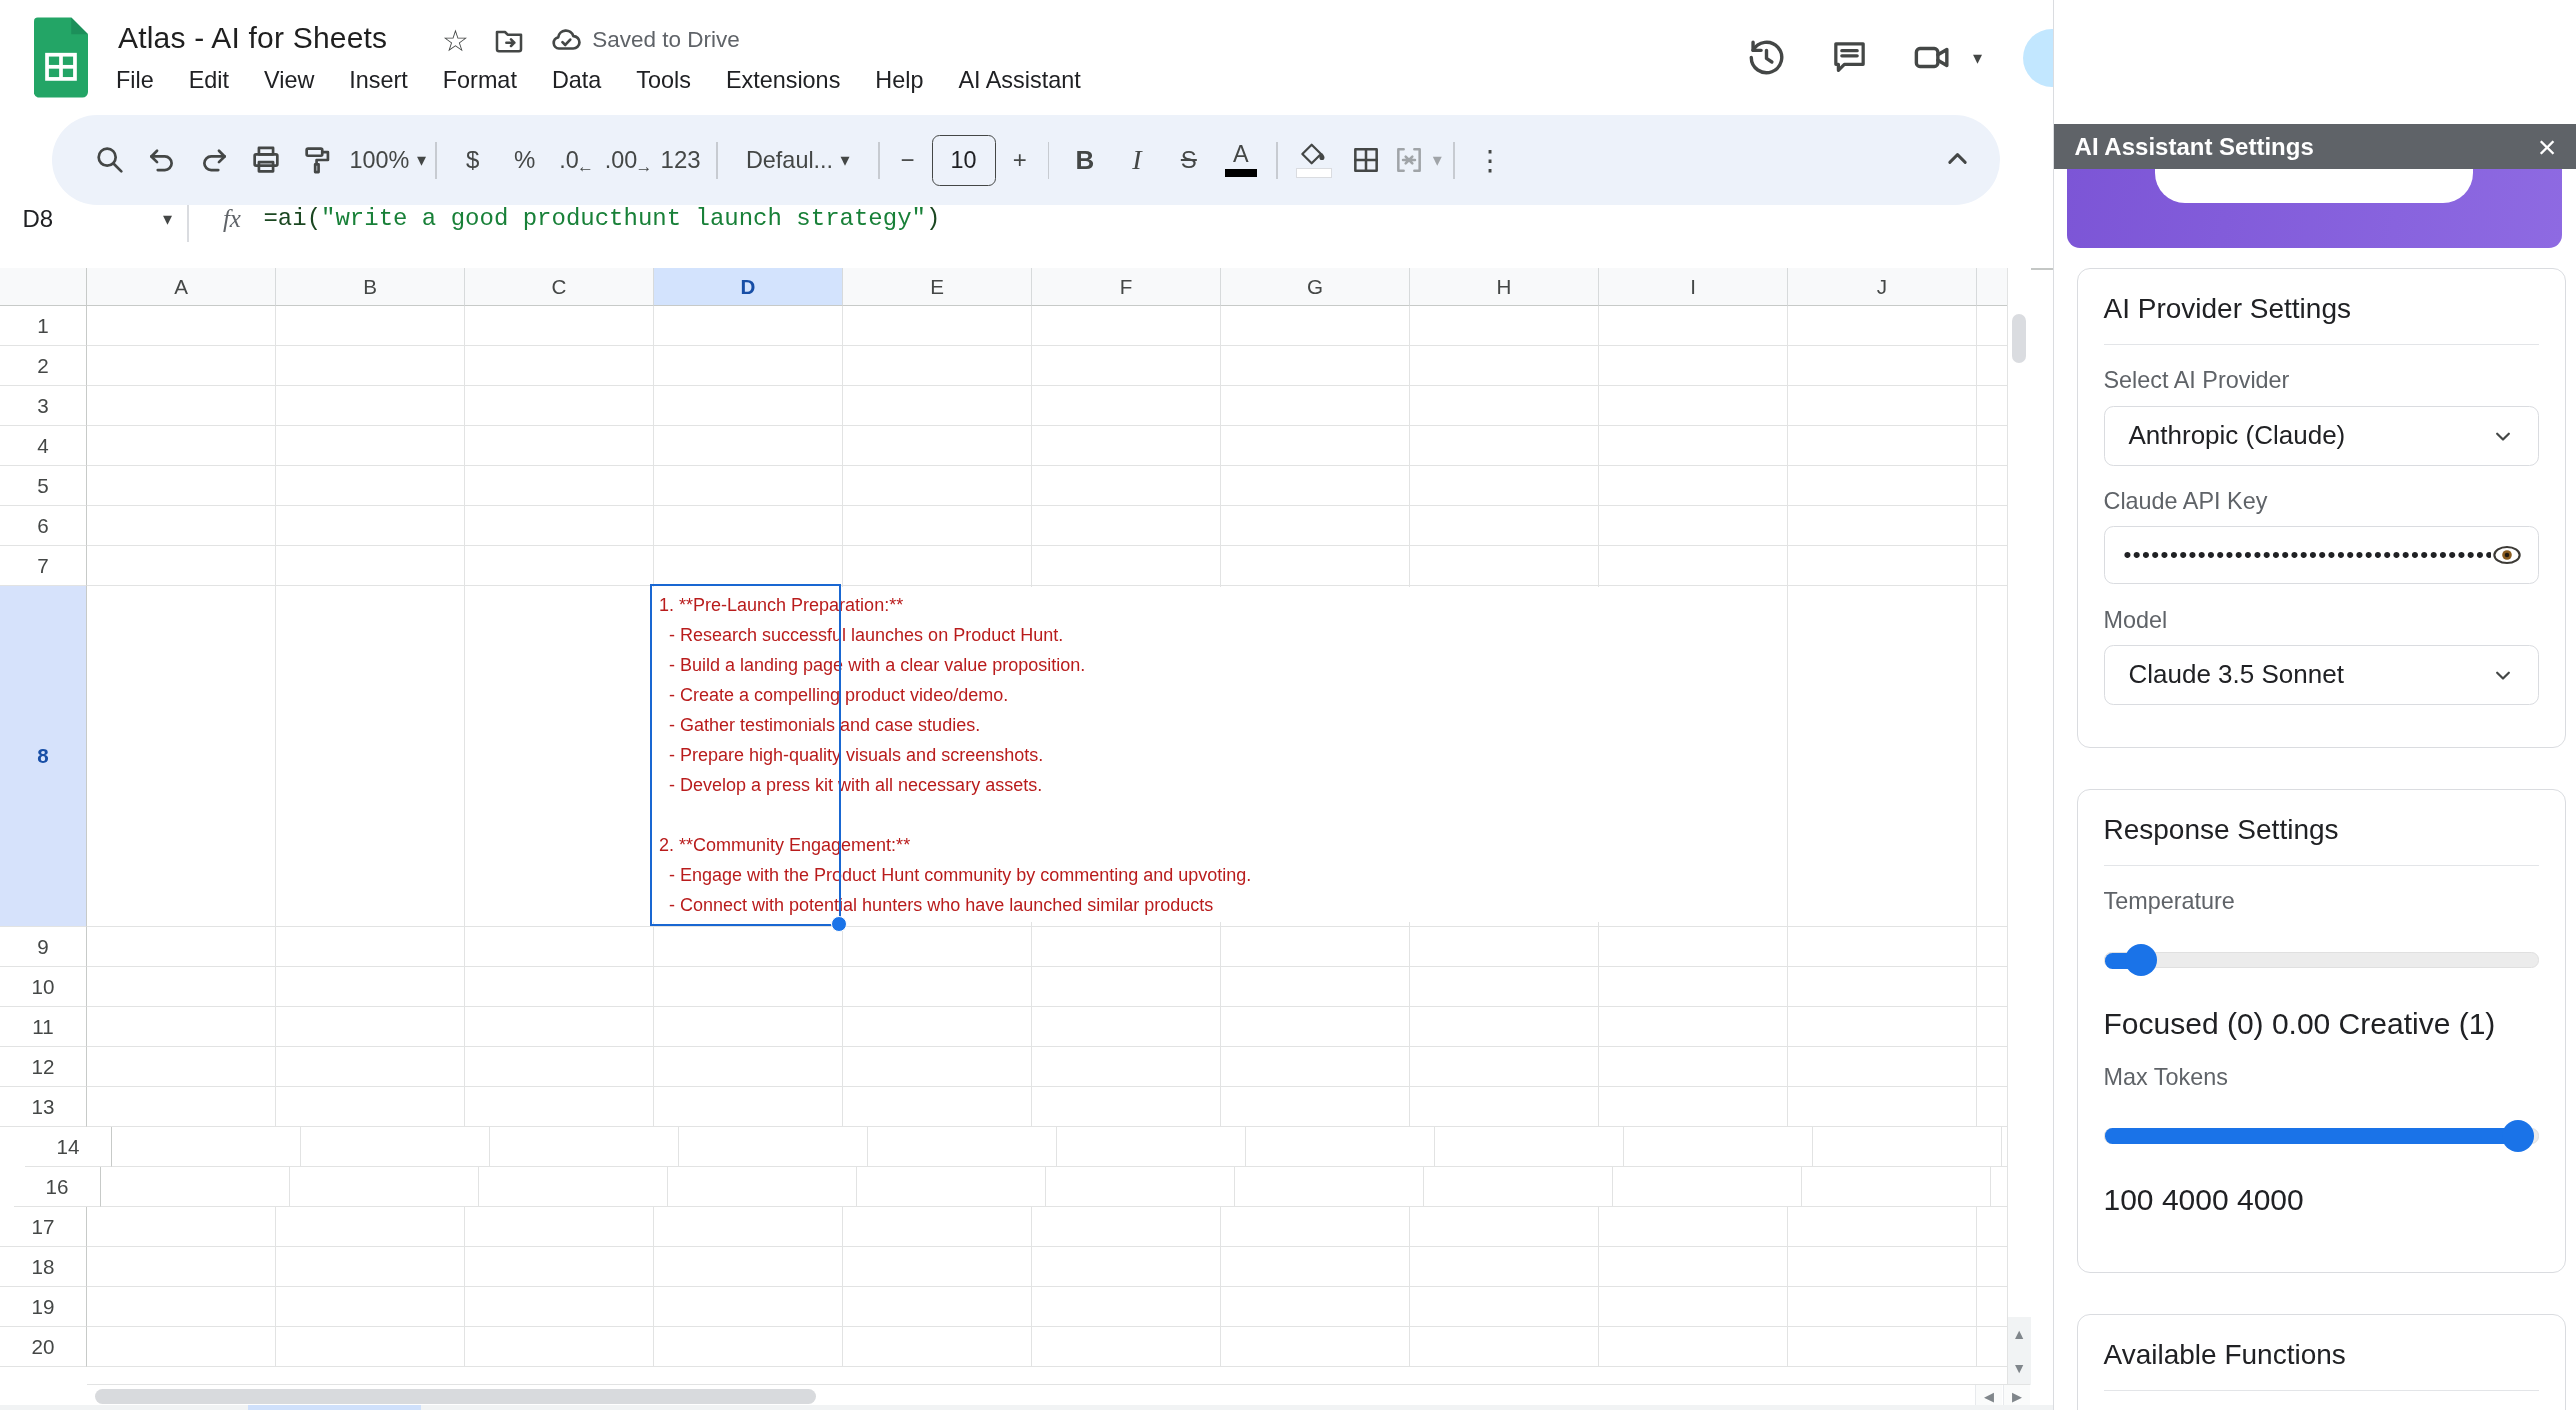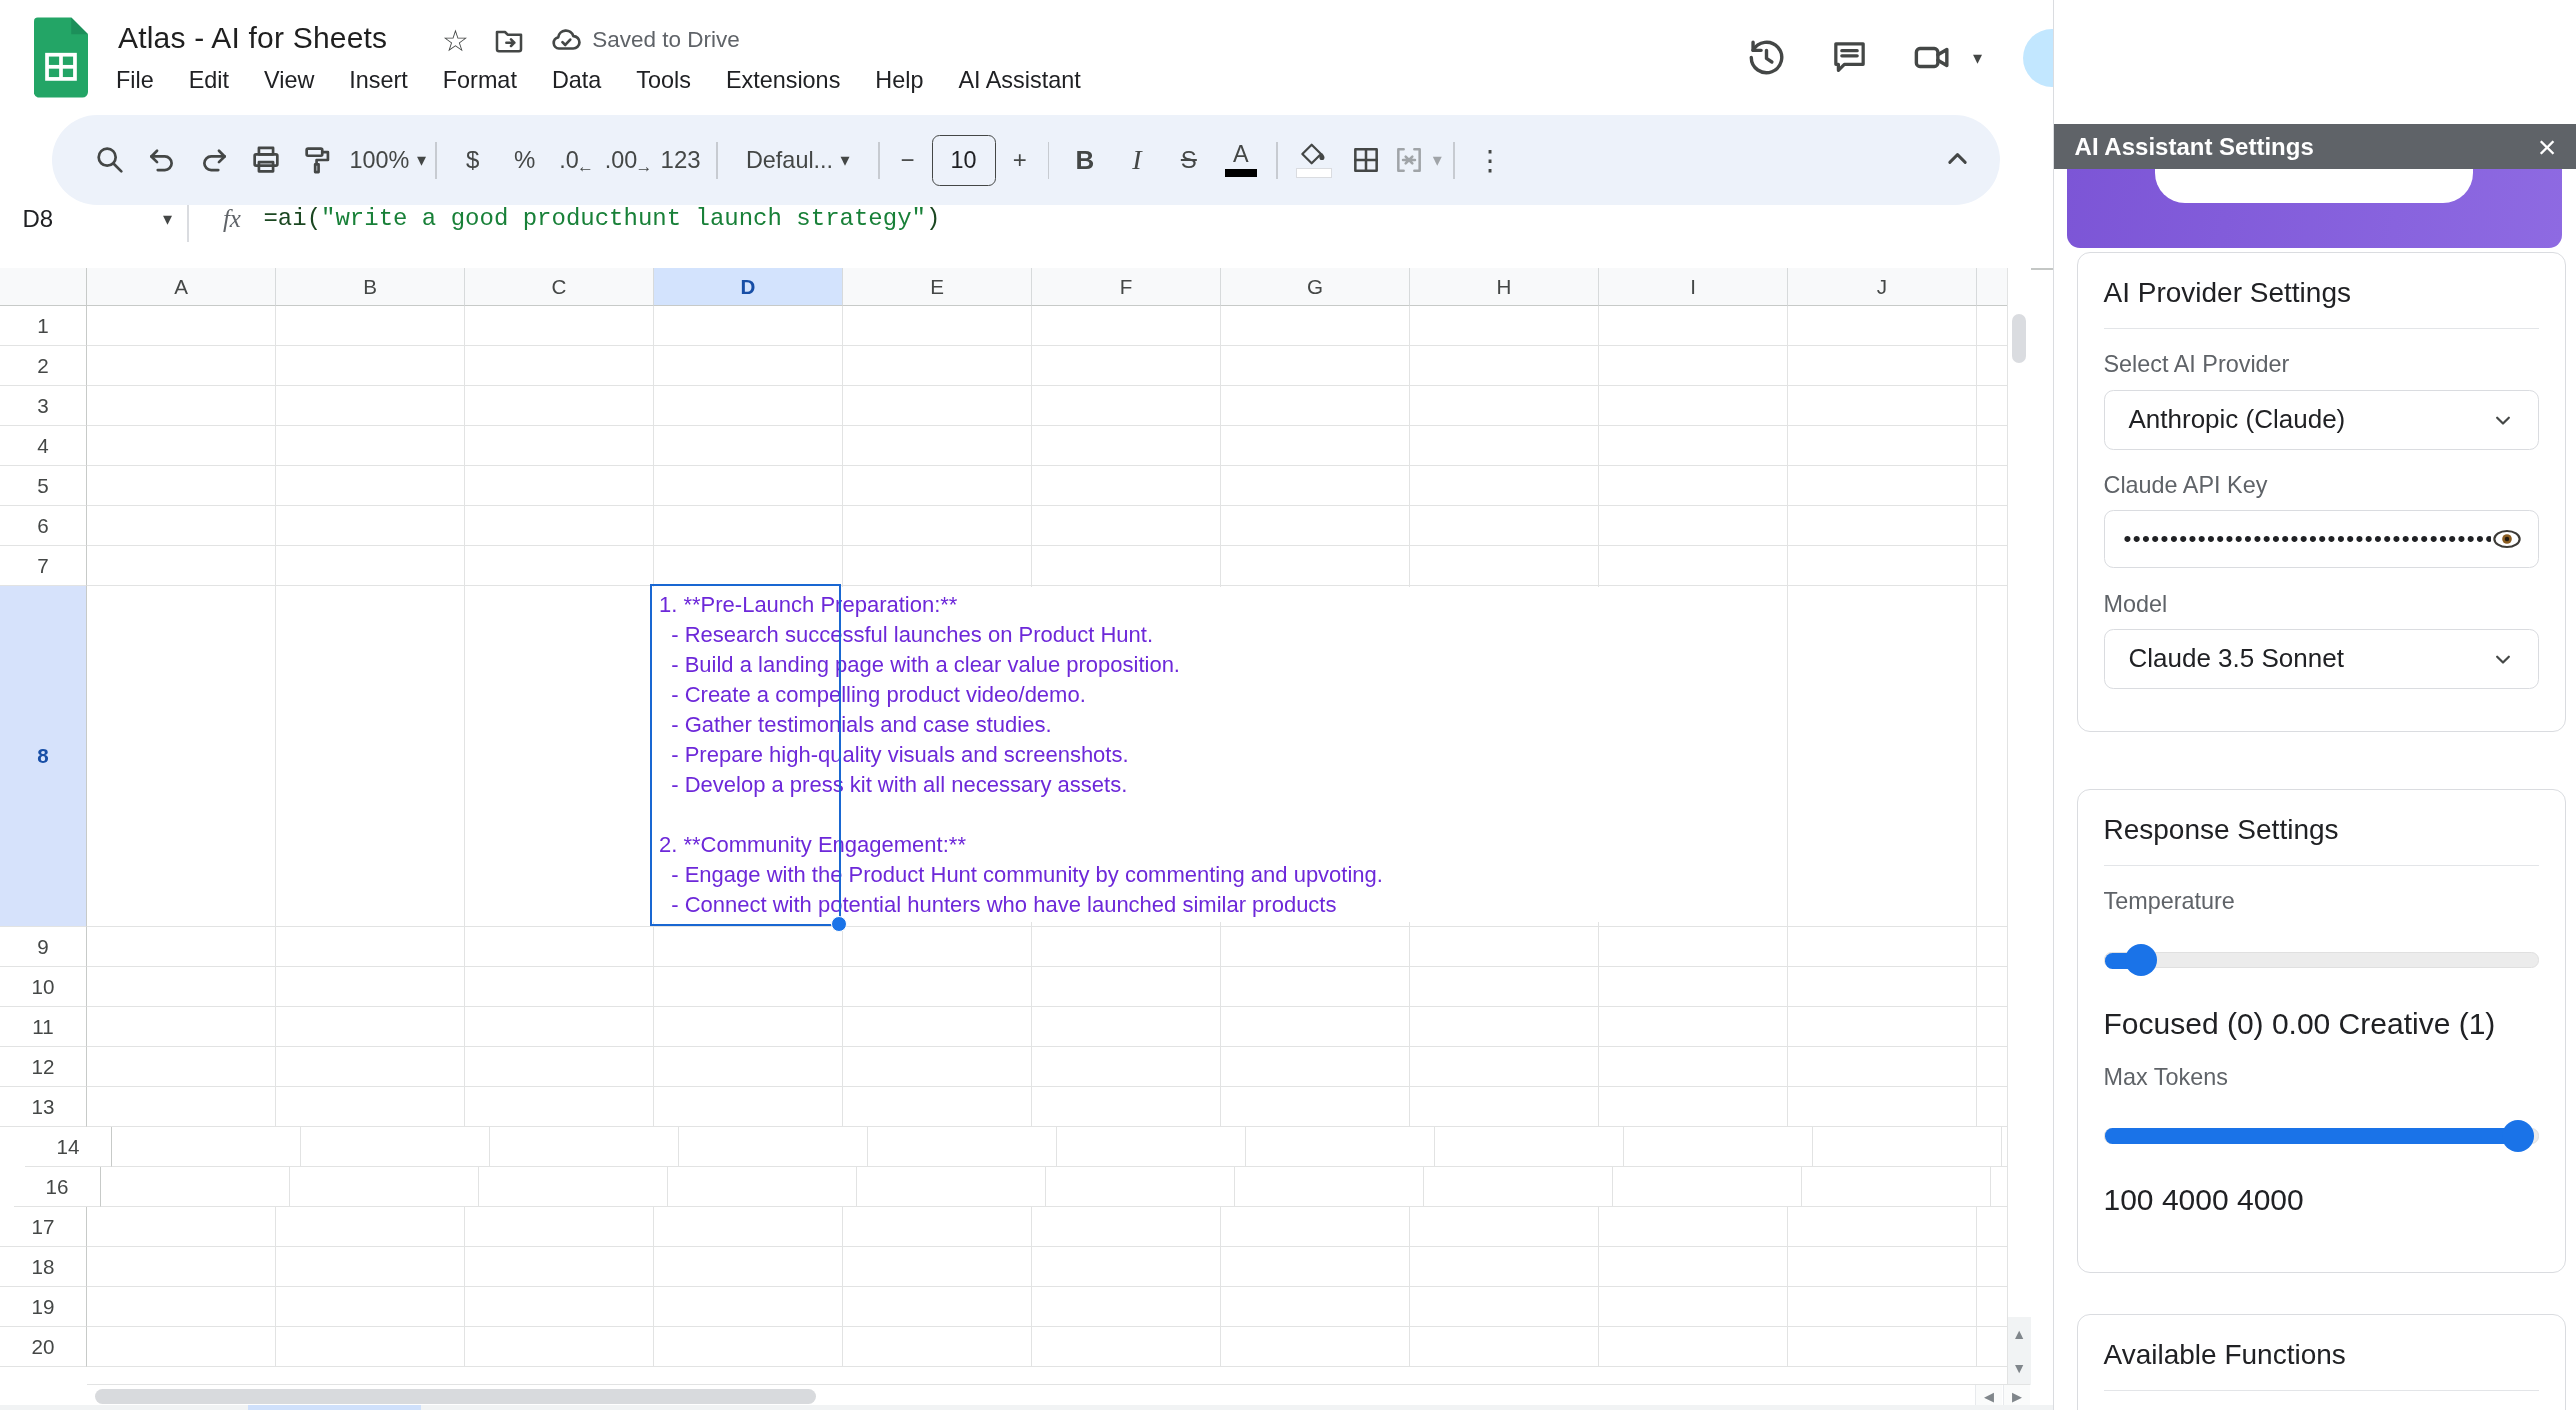--- a/index.html
+++ b/index.html
@@ -60,21 +60,21 @@
         background:#f8f9fa;display:flex;align-items:center;justify-content:center;font-size:20.6px;color:#444746;flex:none;}
   .colh.sel{background:#d3e3fd;color:#174ea6;font-weight:700;}
   .colh.partial{width:33px;}
   .grow{display:flex;box-sizing:border-box;}
   .rowh{width:87px;box-sizing:border-box;background:#fff;border-right:1.9px solid #c7cac8;border-bottom:0.9px solid #e2e3e3;
         display:flex;align-items:center;justify-content:center;font-size:20.6px;color:#444746;flex:none;}
   .rowh.sel{background:#d6e2fb;color:#174ea6;font-weight:700;}
   .gcell{width:189px;box-sizing:border-box;border-right:0.9px solid #e2e3e3;border-bottom:0.9px solid #e2e3e3;background:#fff;flex:none;}
   .gcell.partial{width:33px;}
   #overflow-mask{left:652px;top:587px;width:1129px;height:335px;background:#fff;z-index:2;}
-  #cell-text{left:659px;top:590px;z-index:3;font-size:22px;line-height:30px;color:#6d28d9;white-space:pre;}
+  #cell-text{left:659px;top:590px;z-index:3;font-size:18px;line-height:30px;color:#b91c1c;white-space:pre;}
   #selection{left:650px;top:584px;width:191px;height:342px;border:2.3px solid #1967d2;box-sizing:border-box;z-index:4;}
   #fill-handle{position:absolute;right:-8.4px;bottom:-8.4px;width:14px;height:14px;border-radius:50%;background:#1a73e8;border:1.9px solid #fff;}
 
   
   #vscroll{left:2007px;top:268px;width:22.5px;height:1117px;background:#fff;border-left:0.9px solid #e2e3e3;z-index:5;}
   #vthumb{left:3.7px;top:46px;width:14px;height:49px;background:#dadce0;border-radius:7.5px;}
   .vbtn{left:0px;width:22.5px;height:34px;background:#f1f3f4;color:#80868b;font-size:14px;display:flex;align-items:center;justify-content:center;}
   #hscroll{left:87px;top:1384px;width:1943px;height:22.5px;background:#fff;border-top:0.9px solid #e2e3e3;z-index:5;display:flex;align-items:center;}
   #hthumb{position:absolute;left:7.5px;top:3.7px;width:721px;height:15px;background:#d8dadd;border-radius:7.5px;}
   .hbtn{position:absolute;top:0;width:26px;height:22.5px;background:#fafbfb;border-left:0.9px solid #e8eaed;color:#80868b;
@@ -85,21 +85,21 @@
   
   #panel{left:2053px;top:0;width:523px;height:1411px;background:#fff;border-left:0.9px solid #dadce0;box-sizing:border-box;}
   #panel-header{left:0;top:124px;width:523px;height:45px;background:#5f6368;color:#fff;display:flex;align-items:center;
                 padding:0 20.6px;box-sizing:border-box;z-index:3;}
   #panel-title{font-size:24px;font-weight:700;}
   #panel-close{margin-left:auto;font-size:32px;font-weight:300;color:#fff;line-height:1;}
   #purple-card{left:13px;top:141px;width:495px;height:107px;background:linear-gradient(100deg,#7c55d6,#8e6ae2);
                border-radius:13px;z-index:1;}
   #purple-pill{position:absolute;left:88px;top:0px;width:318px;height:62px;background:#fff;border-radius:0 0 30px 30px;}
   .card{left:22.5px;width:489px;background:#fff;border:1.9px solid #dadce0;border-radius:13px;box-sizing:border-box;padding:24px 26px;}
-  #card-provider{top:252px;height:480px;}
+  #card-provider{top:268px;height:480px;}
   #card-response{top:789px;height:484px;}
   #card-functions{top:1314px;height:169px;}
   .card-title{font-size:28px;color:#202124;}
   .card-divider{height:0.9px;background:#e3e5e8;margin:19px 0 22.5px 0;}
   .field-label{font-size:23.4px;color:#5f6368;margin-top:22.5px;}
   .selectbox{margin-top:11.2px;height:60px;border:1.9px solid #dadce0;border-radius:9.4px;display:flex;align-items:center;
              padding:0 20.6px 0 24px;font-size:26px;color:#202124;box-sizing:border-box;}
   .selectbox .chev{margin-left:auto;}
   .inputbox{margin-top:11.2px;height:58px;border:1.9px solid #dadce0;border-radius:9.4px;display:flex;align-items:center;
             padding:0 15px 0 19px;box-sizing:border-box;}

